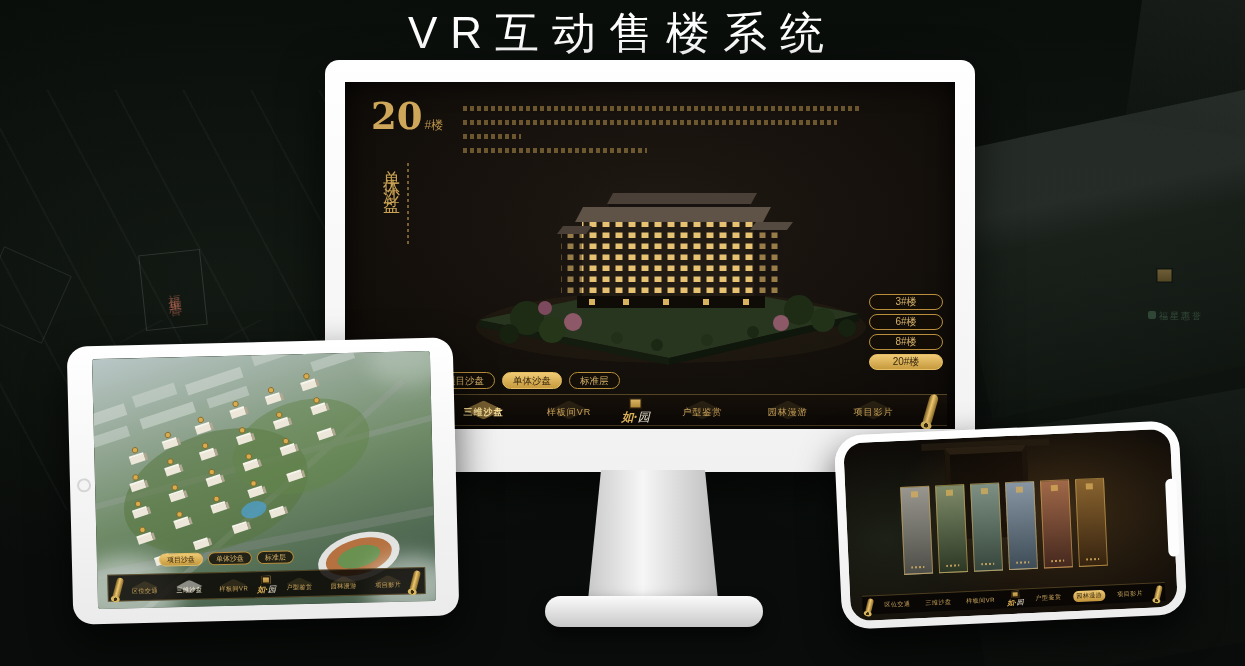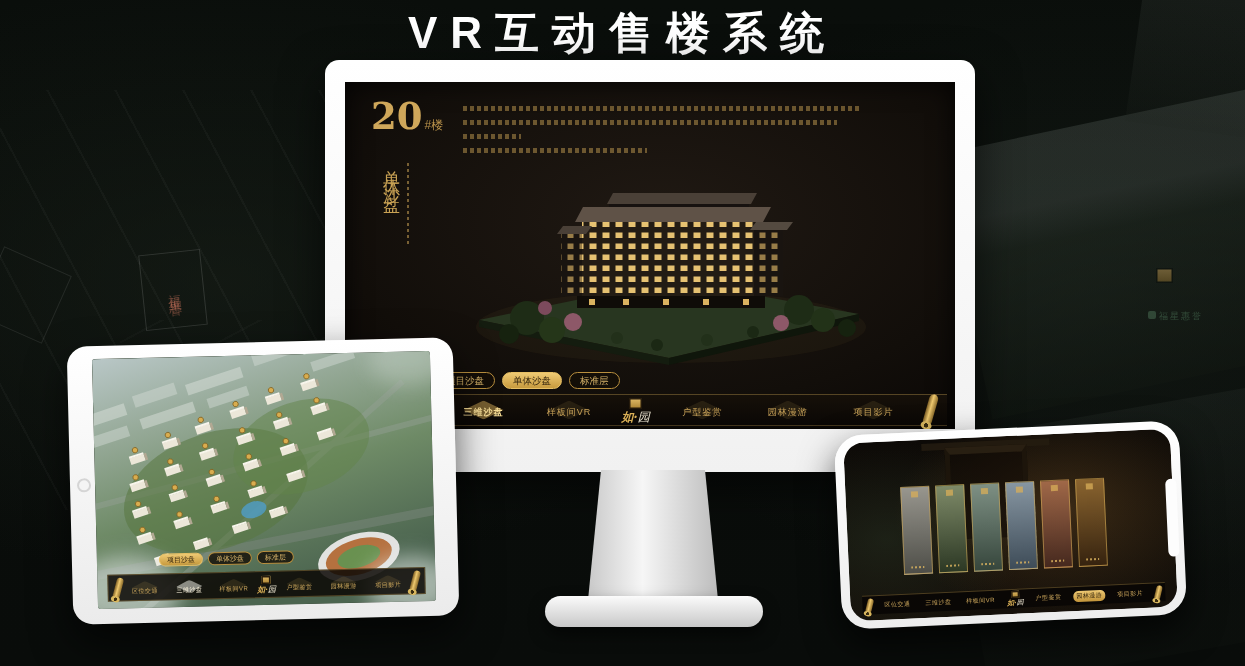--- a/index.html
+++ b/index.html
@@ -34,21 +34,21 @@
   .bg-seal { position:absolute; right:72px; top:268px; width:17px; height:15px; opacity:.5;
     background:linear-gradient(#caa45c,#8a6a2a);
     box-shadow:inset 0 0 0 1.5px #0a0e0b; }
   .bg-logo { position:absolute; right:42px; top:310px; font-size:9px; letter-spacing:2px;
     color:rgba(130,200,150,.28); }
   .bg-logo i { display:inline-block; width:8px; height:8px; margin-right:3px;
     background:rgba(130,200,150,.25); border-radius:2px; }
 
   
   .page-title { position:absolute; top:4px; left:0; width:100%; text-align:center;
-    font-size:44px; font-weight:bold; letter-spacing:13px; color:#ffffff; }
+    font-size:44px; font-weight:normal; letter-spacing:13px; color:#ffffff; }
   .footnote { position:absolute; right:6px; bottom:2px; font-size:16px; letter-spacing:3.5px;
     color:#ececec; }
 
   
   .pill { border:1px solid #b98f3e; border-radius:9px; color:#d8b46a;
     background:rgba(20,14,6,.8); text-align:center; white-space:nowrap; }
   .pill.active { background:linear-gradient(#efca74,#c79a3e); color:#38280e; border-color:#e7c065; }
   .seal { background:linear-gradient(#e3bd6a,#a8812f); box-shadow:inset 0 0 0 1.5px rgba(20,12,4,.9); }
   .logo-text { font-family:"DejaVu Serif", serif; font-style:italic; }
   .logo-text b { color:#d9af56; font-weight:bold; }
@@ -246,20 +246,26 @@
         <circle cx="342" cy="168" r="15" fill="#1e2c16"></circle>
         <circle cx="366" cy="178" r="12" fill="#223218"></circle>
         <circle cx="390" cy="186" r="9" fill="#16220f"></circle>
         <circle cx="324" cy="181" r="8" fill="#8d5868"></circle>
         <circle cx="160" cy="196" r="6" fill="#22301a"></circle>
         <circle cx="200" cy="203" r="6" fill="#1b2814"></circle>
         <circle cx="250" cy="198" r="6" fill="#22301a"></circle>
         <circle cx="296" cy="190" r="6" fill="#1b2814"></circle>
       </svg>
 
+      <div class="m-bbtns">
+        <div class="pill m-bbtn">3#楼</div>
+        <div class="pill m-bbtn">6#楼</div>
+        <div class="pill m-bbtn">8#楼</div>
+        <div class="pill m-bbtn active">20#楼</div>
+      </div>
 
       <div class="m-tabs">
         <div class="pill m-tab">项目沙盘</div>
         <div class="pill m-tab active">单体沙盘</div>
         <div class="pill m-tab">标准层</div>
       </div>
 
       <div class="dnav">
         <div class="dnav-item"><span>区位交通</span></div>
         <div class="dnav-item active"><span>三维沙盘</span></div>

